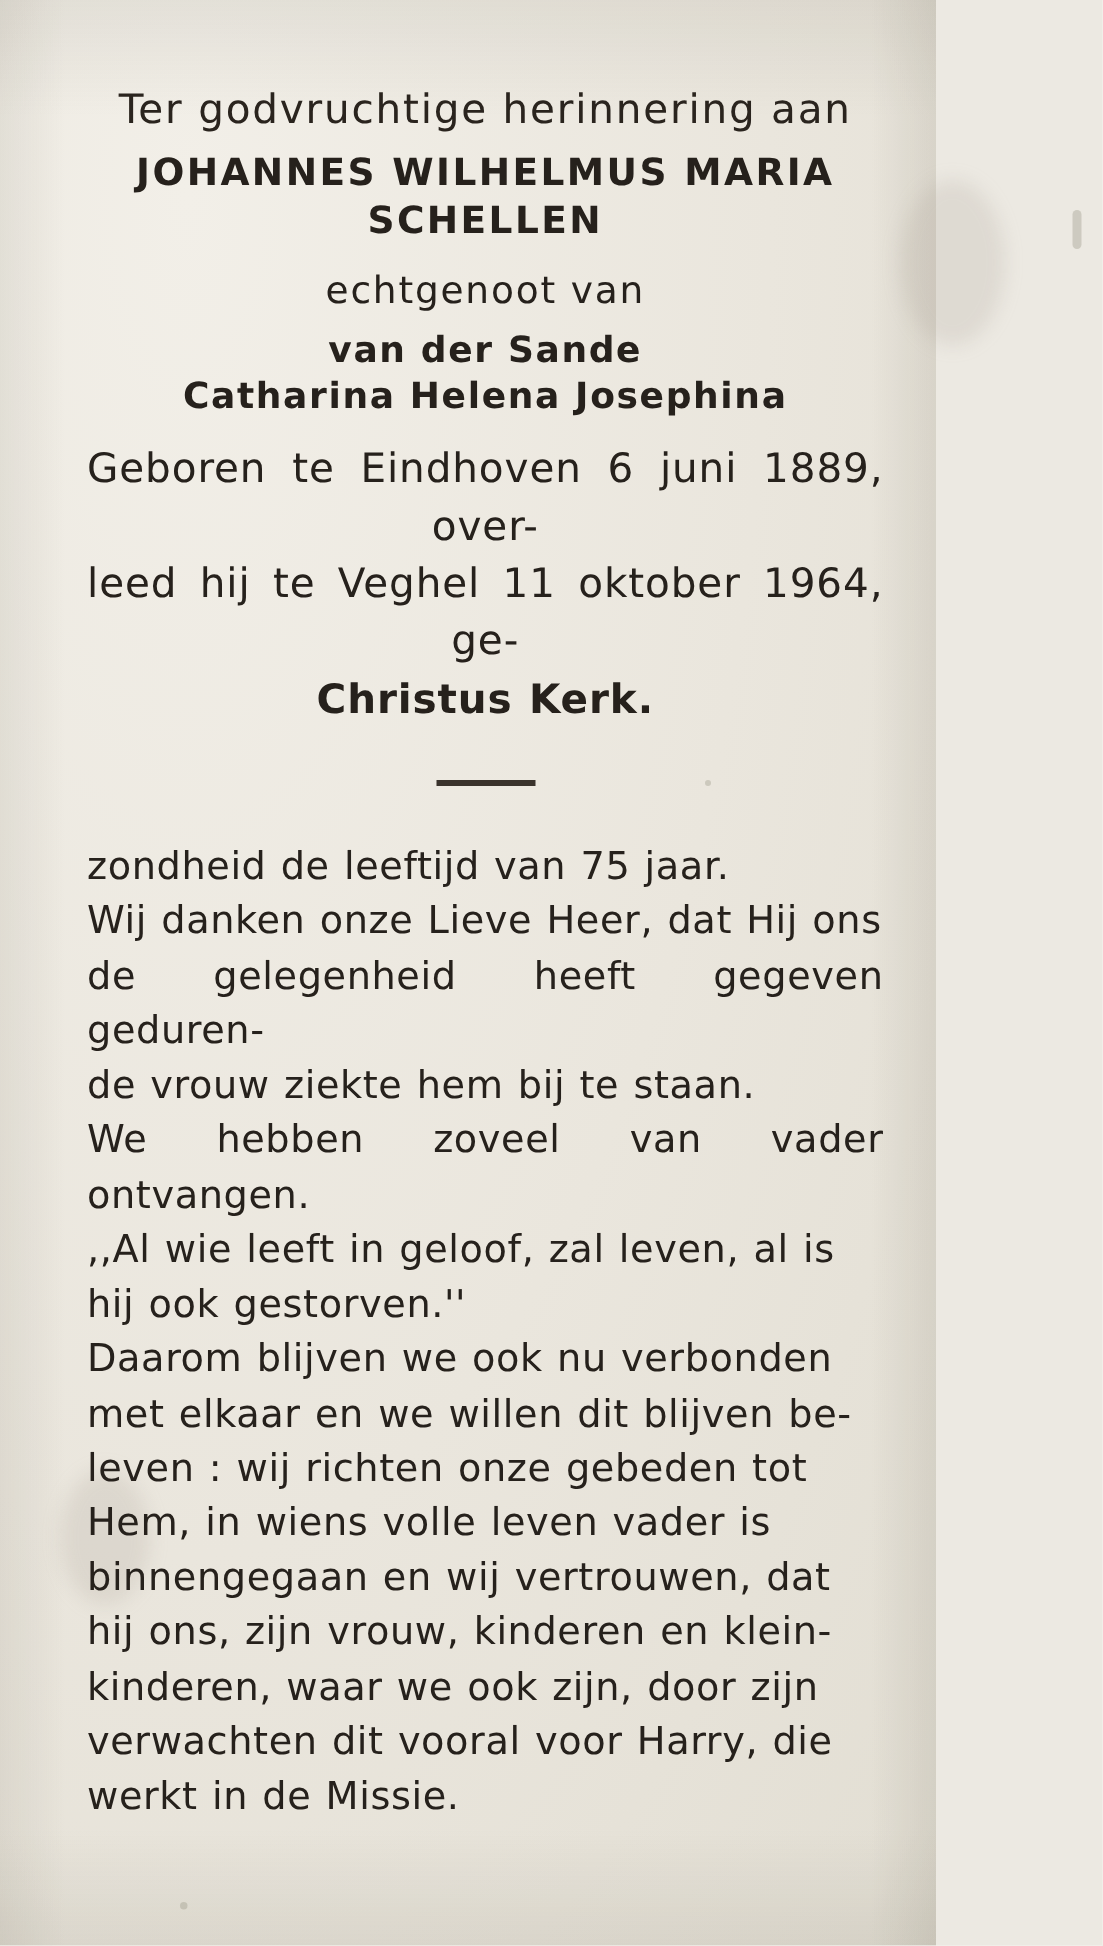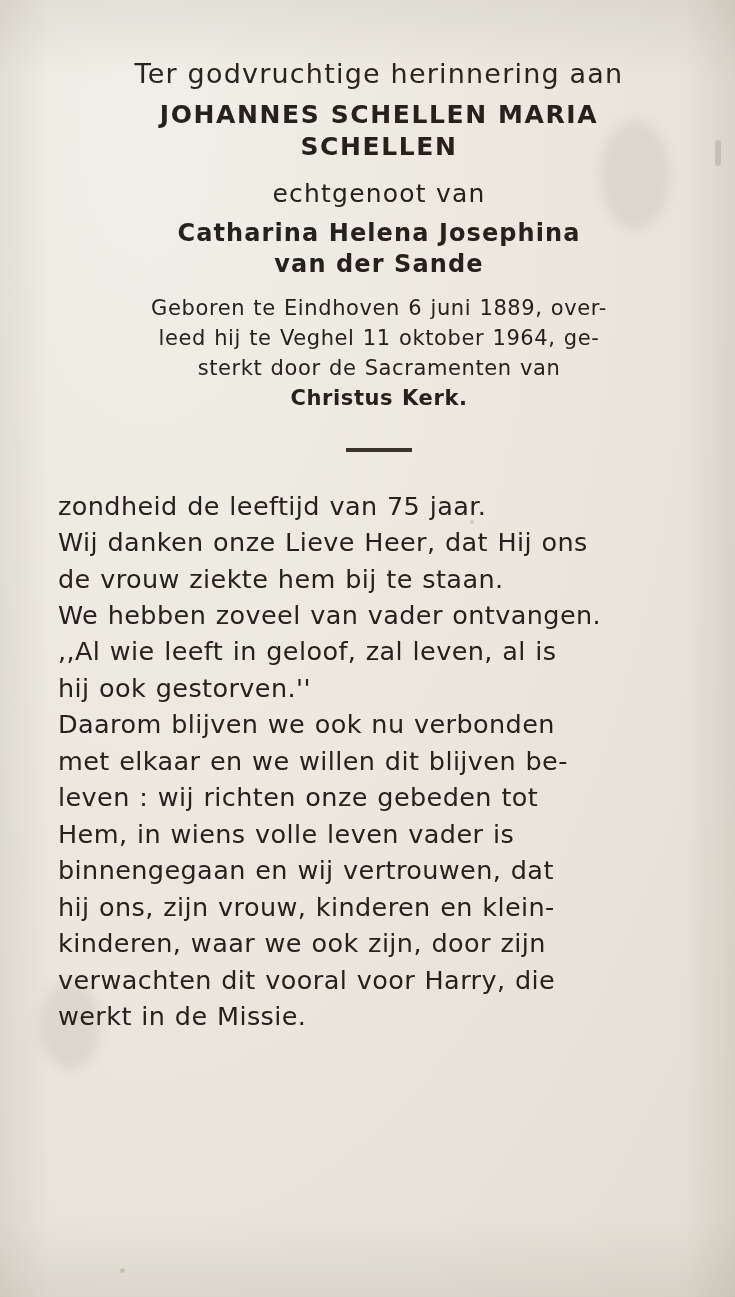--- a/index.html
+++ b/index.html
@@ -8,21 +8,21 @@
   }
   body {
     width: 735px;
     height: 1297px;
     background: #ece9e2;
     font-family: "DejaVu Sans", sans-serif;
     overflow: hidden;
   }
   .card {
     position: relative;
-    width: 735px;
+    width: 624px;
     height: 1297px;
     box-sizing: border-box;
     background:
       radial-gradient(ellipse at 20% 10%, #f2efe8 0%, #eae6dd 55%, #e2ded3 100%);
     padding: 58px 35px 20px 58px;
   }
   
   .grain {
     position: absolute;
     inset: 0;
@@ -66,21 +66,21 @@
     margin: 0 0 10px 0;
   }
   .spouse-name {
     font-size: 24px;
     font-weight: bold;
     letter-spacing: 1.1px;
     line-height: 1.30;
     margin: 0 0 14px 0;
   }
   .dates {
-    font-size: 21px;
+    font-size: 27px;
     line-height: 1.42;
     text-align: justify;
     text-align-last: center;
     letter-spacing: 0.6px;
     margin: 0;
     word-spacing: 1px;
   }
   .dates .last {
     display: block;
     text-align: center;
@@ -128,46 +128,46 @@
   <div class="smudge" style="left:40px; top:980px; width:60px; height:90px;"></div>
   <div class="speck" style="left:715px; top:140px; width:6px; height:26px; border-radius:3px;"></div>
   <div class="speck" style="left:120px; top:1268px; width:5px; height:5px;"></div>
   <div class="speck" style="left:470px; top:520px; width:4px; height:4px;"></div>
 
   <div class="text-block">
 
     <div class="line intro">Ter godvruchtige herinnering aan</div>
 
     <div class="line name">
-      <span class="hang">JOHANNES SCHELLEN MARIA</span>
+      <span class="hang">JOHANNES WILHELMUS MARIA</span>
       <span class="hang">SCHELLEN</span>
     </div>
 
     <div class="line spouse-label">echtgenoot van</div>
 
     <div class="line spouse-name">
+      <span class="hang">van der Sande</span>
       <span class="hang">Catharina Helena Josephina</span>
-      <span class="hang">van der Sande</span>
     </div>
 
     <div class="dates">
       <span class="hang">Geboren te Eindhoven 6 juni 1889, over-</span>
       <span class="hang">leed hij te Veghel 11 oktober 1964, ge-</span>
-      <span class="hang">sterkt door de Sacramenten van</span>
       <span class="hang last">Christus Kerk.</span>
     </div>
 
     <div class="divider-wrap">
       <div class="divider"></div>
     </div>
 
     <div class="body-text">
       <p>
         <span class="hang">zondheid de leeftijd van 75 jaar.</span>
         <span class="hang">Wij danken onze Lieve Heer, dat Hij ons</span>
+        <span class="hang">de gelegenheid heeft gegeven geduren-</span>
         <span class="hang">de vrouw ziekte hem bij te staan.</span>
         <span class="hang">We hebben zoveel van vader ontvangen.</span>
         <span class="hang">,,Al wie leeft in geloof, zal leven, al is</span>
         <span class="hang">hij ook gestorven.''</span>
         <span class="hang">Daarom blijven we ook nu verbonden</span>
         <span class="hang">met elkaar en we willen dit blijven be-</span>
         <span class="hang">leven : wij richten onze gebeden tot</span>
         <span class="hang">Hem, in wiens volle leven vader is</span>
         <span class="hang">binnengegaan en wij vertrouwen, dat</span>
         <span class="hang">hij ons, zijn vrouw, kinderen en klein-</span>

